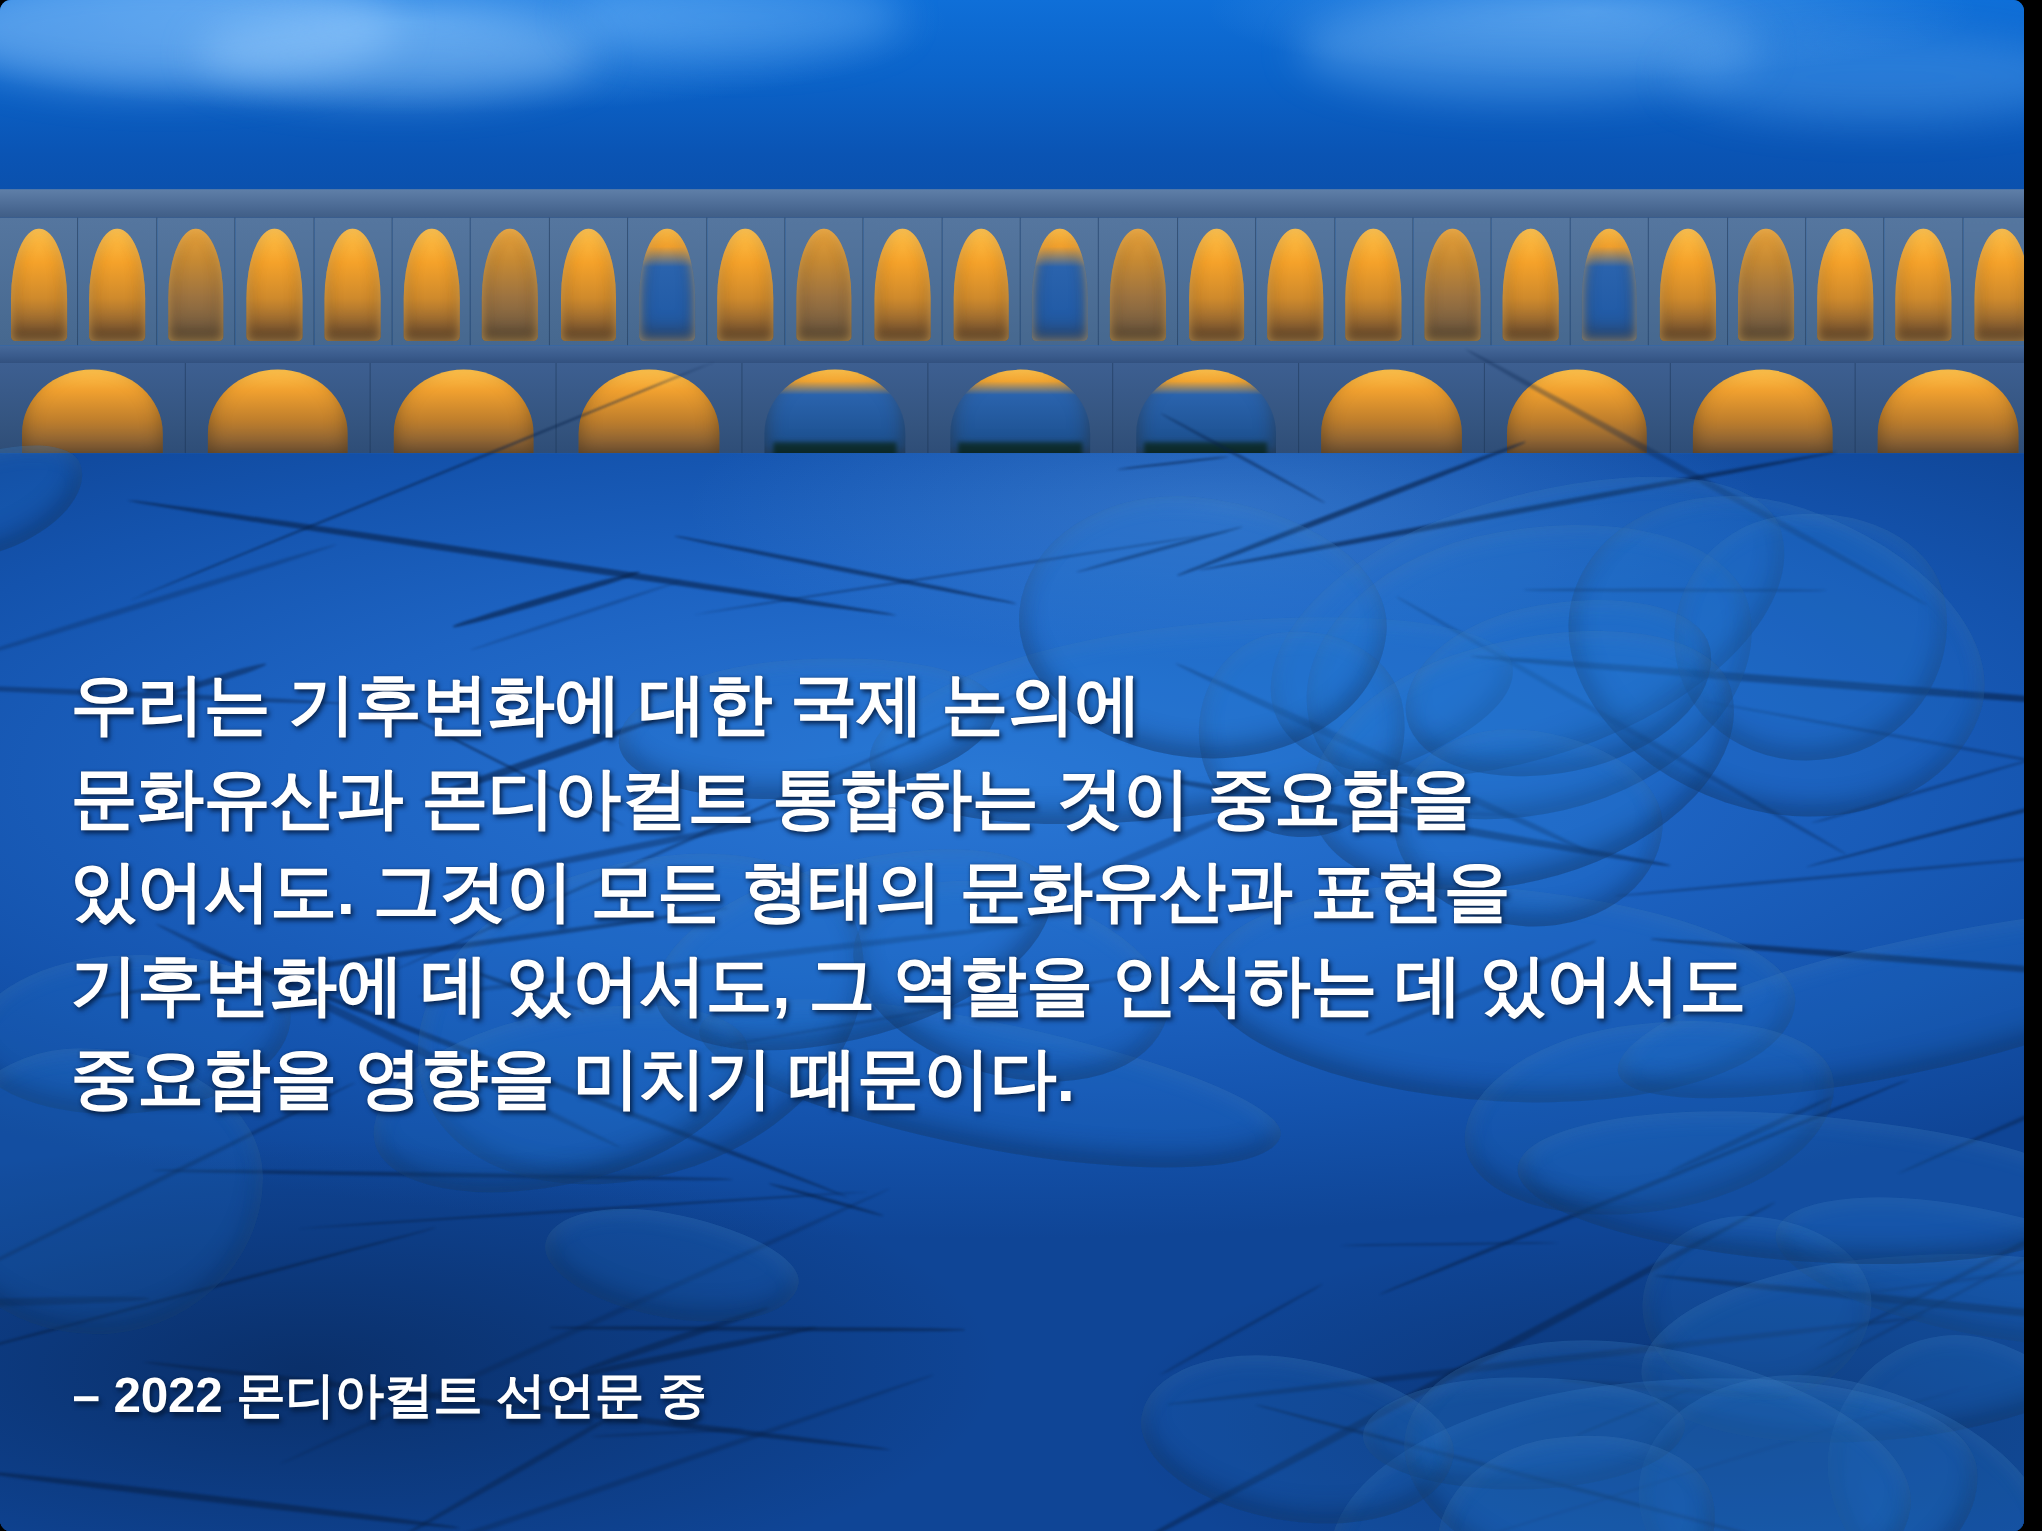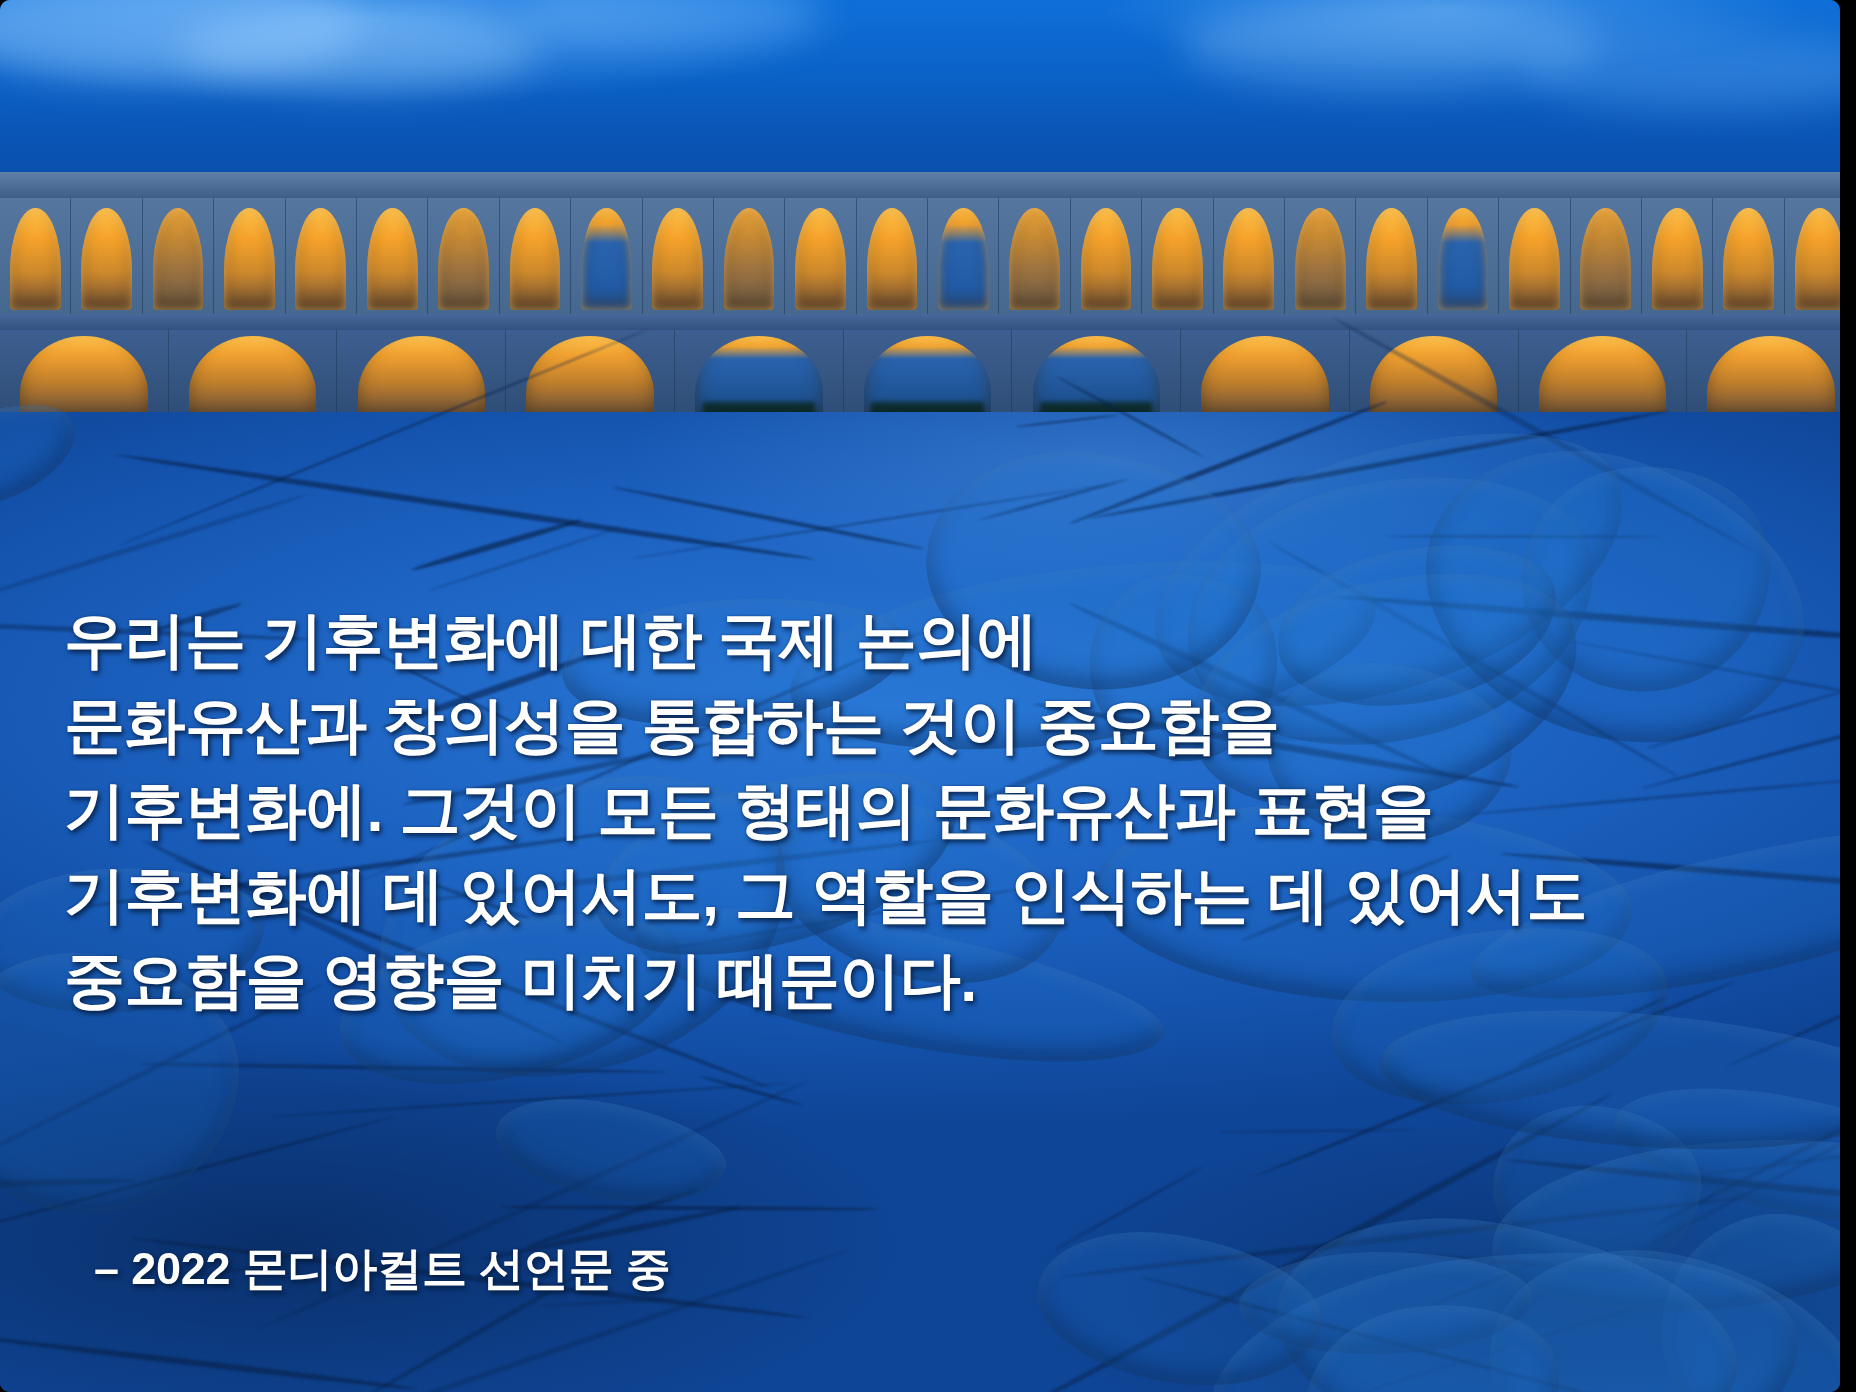--- a/index.html
+++ b/index.html
@@ -213,21 +213,20 @@
     top: 1240px;
     color: #ffffff;
     font-size: 45px;
     line-height: 58px;
     font-weight: 700;
     letter-spacing: -0.2px;
     white-space: nowrap;
     text-shadow:
       2px 3px 5px rgba(4,26,60,0.85),
       0 0 2px rgba(4,26,60,0.55);
-    margin-left: 28px;
   }
 </style>
 </head>
 <body>
 
 <div id="slide">
 
   <div class="sky">
     <div class="cloud" style="left:-60px;  top:-30px; width:420px; height:110px;"></div>
     <div class="cloud" style="left:180px;  top:10px;  width:360px; height:80px;  background:rgba(170,215,255,0.35);"></div>
@@ -463,21 +462,21 @@
       <div class="flake" style="left: 1187.24px; top: 168.59px; width: 397.439px; height: 219.399px; transform: rotate(-15.8deg);"></div>
       <div class="flake" style="left: 590.362px; top: 370.73px; width: 373.421px; height: 160.336px; transform: rotate(-15.4deg);"></div>
       <div class="flake" style="left: 1378.94px; top: 601.863px; width: 531.066px; height: 132.817px; transform: rotate(4deg);"></div>
       <div class="flake" style="left: 1036.23px; top: 824.441px; width: 286.197px; height: 146.978px; transform: rotate(8.9deg);"></div>
       <div class="flake" style="left: 926.347px; top: 40.8794px; width: 334.456px; height: 236.16px; transform: rotate(5.6deg);"></div>
       <div class="flake" style="left: 1305.93px; top: 892.997px; width: 255.37px; height: 181.961px; transform: rotate(-9.3deg);"></div>
     </div>
 
   <div class="quote-block" id="quote-block">
       <div class="quote-line">우리는 기후변화에 대한 국제 논의에</div>
-      <div class="quote-line">문화유산과 창의성을 통합하는 것이 중요함을</div>
-      <div class="quote-line">기후변화에. 그것이 모든 형태의 문화유산과 표현을</div>
+      <div class="quote-line">문화유산과 몬디아컬트 통합하는 것이 중요함을</div>
+      <div class="quote-line">있어서도. 그것이 모든 형태의 문화유산과 표현을</div>
       <div class="quote-line">기후변화에 데 있어서도, 그 역할을 인식하는 데 있어서도</div>
       <div class="quote-line">중요함을 영향을 미치기 때문이다.</div>
     </div>
 
   <div class="attribution">– 2022 몬디아컬트 선언문 중</div>
 
 </div>
 
 </body></html>

